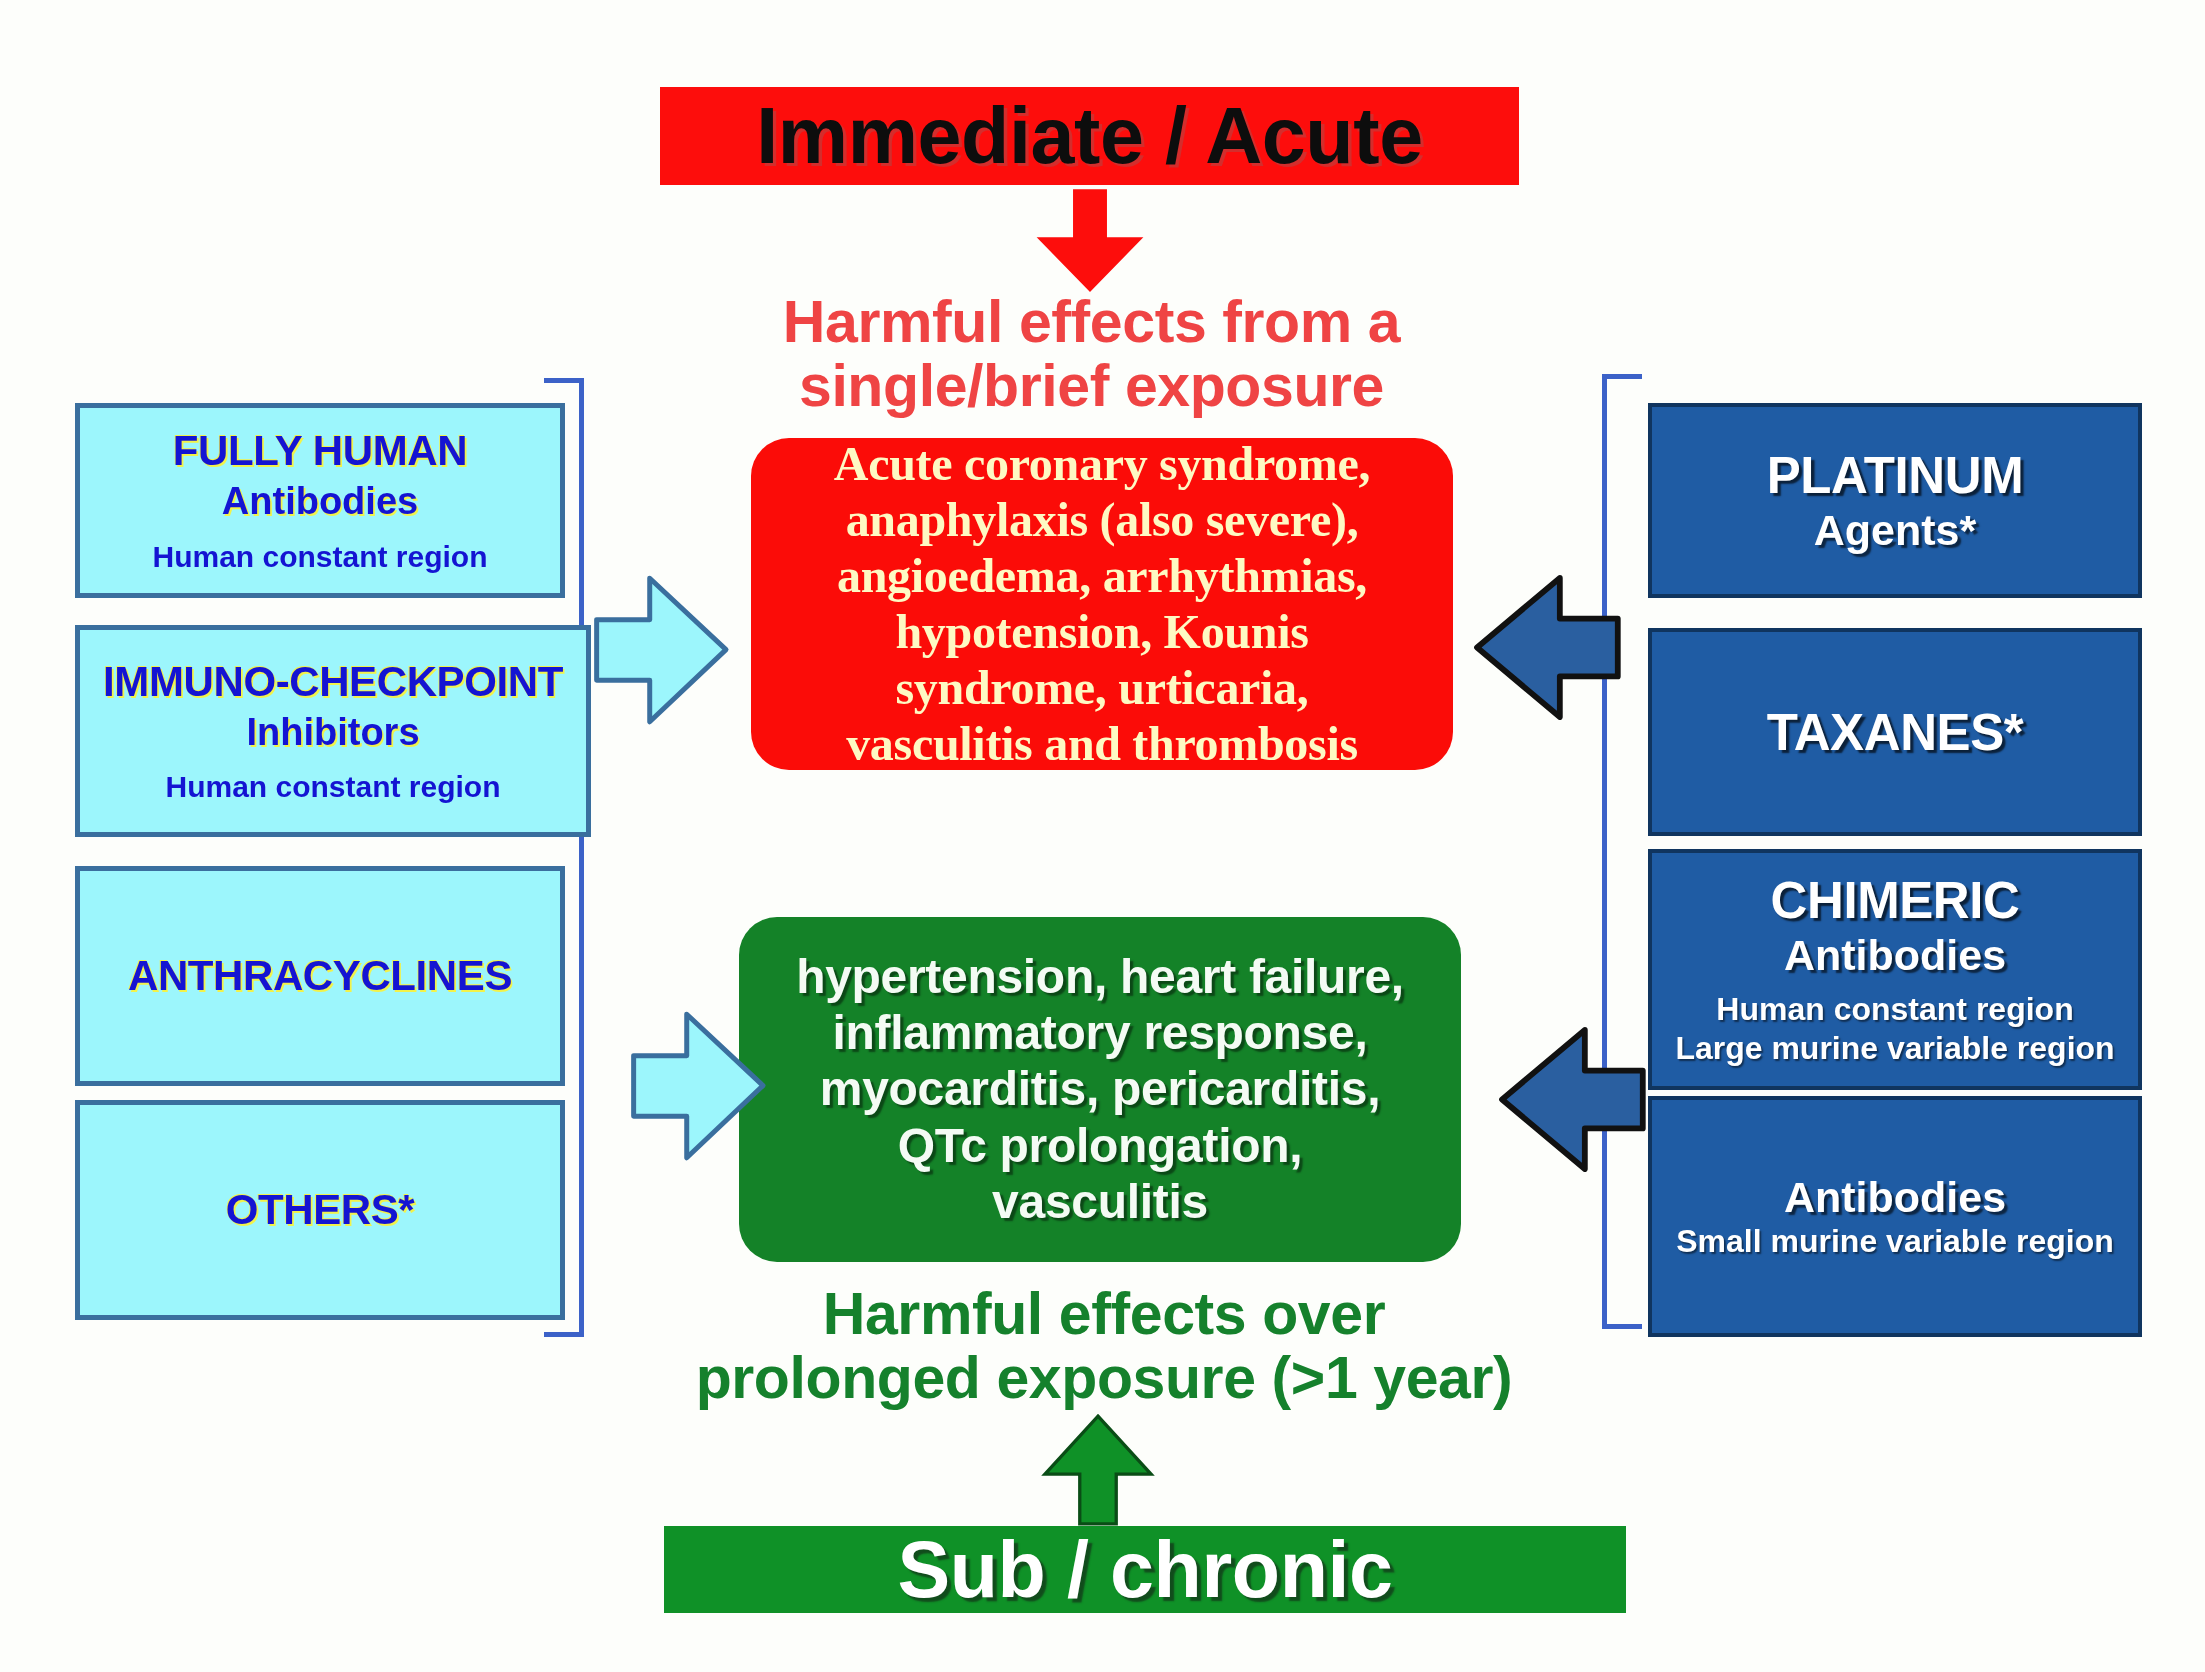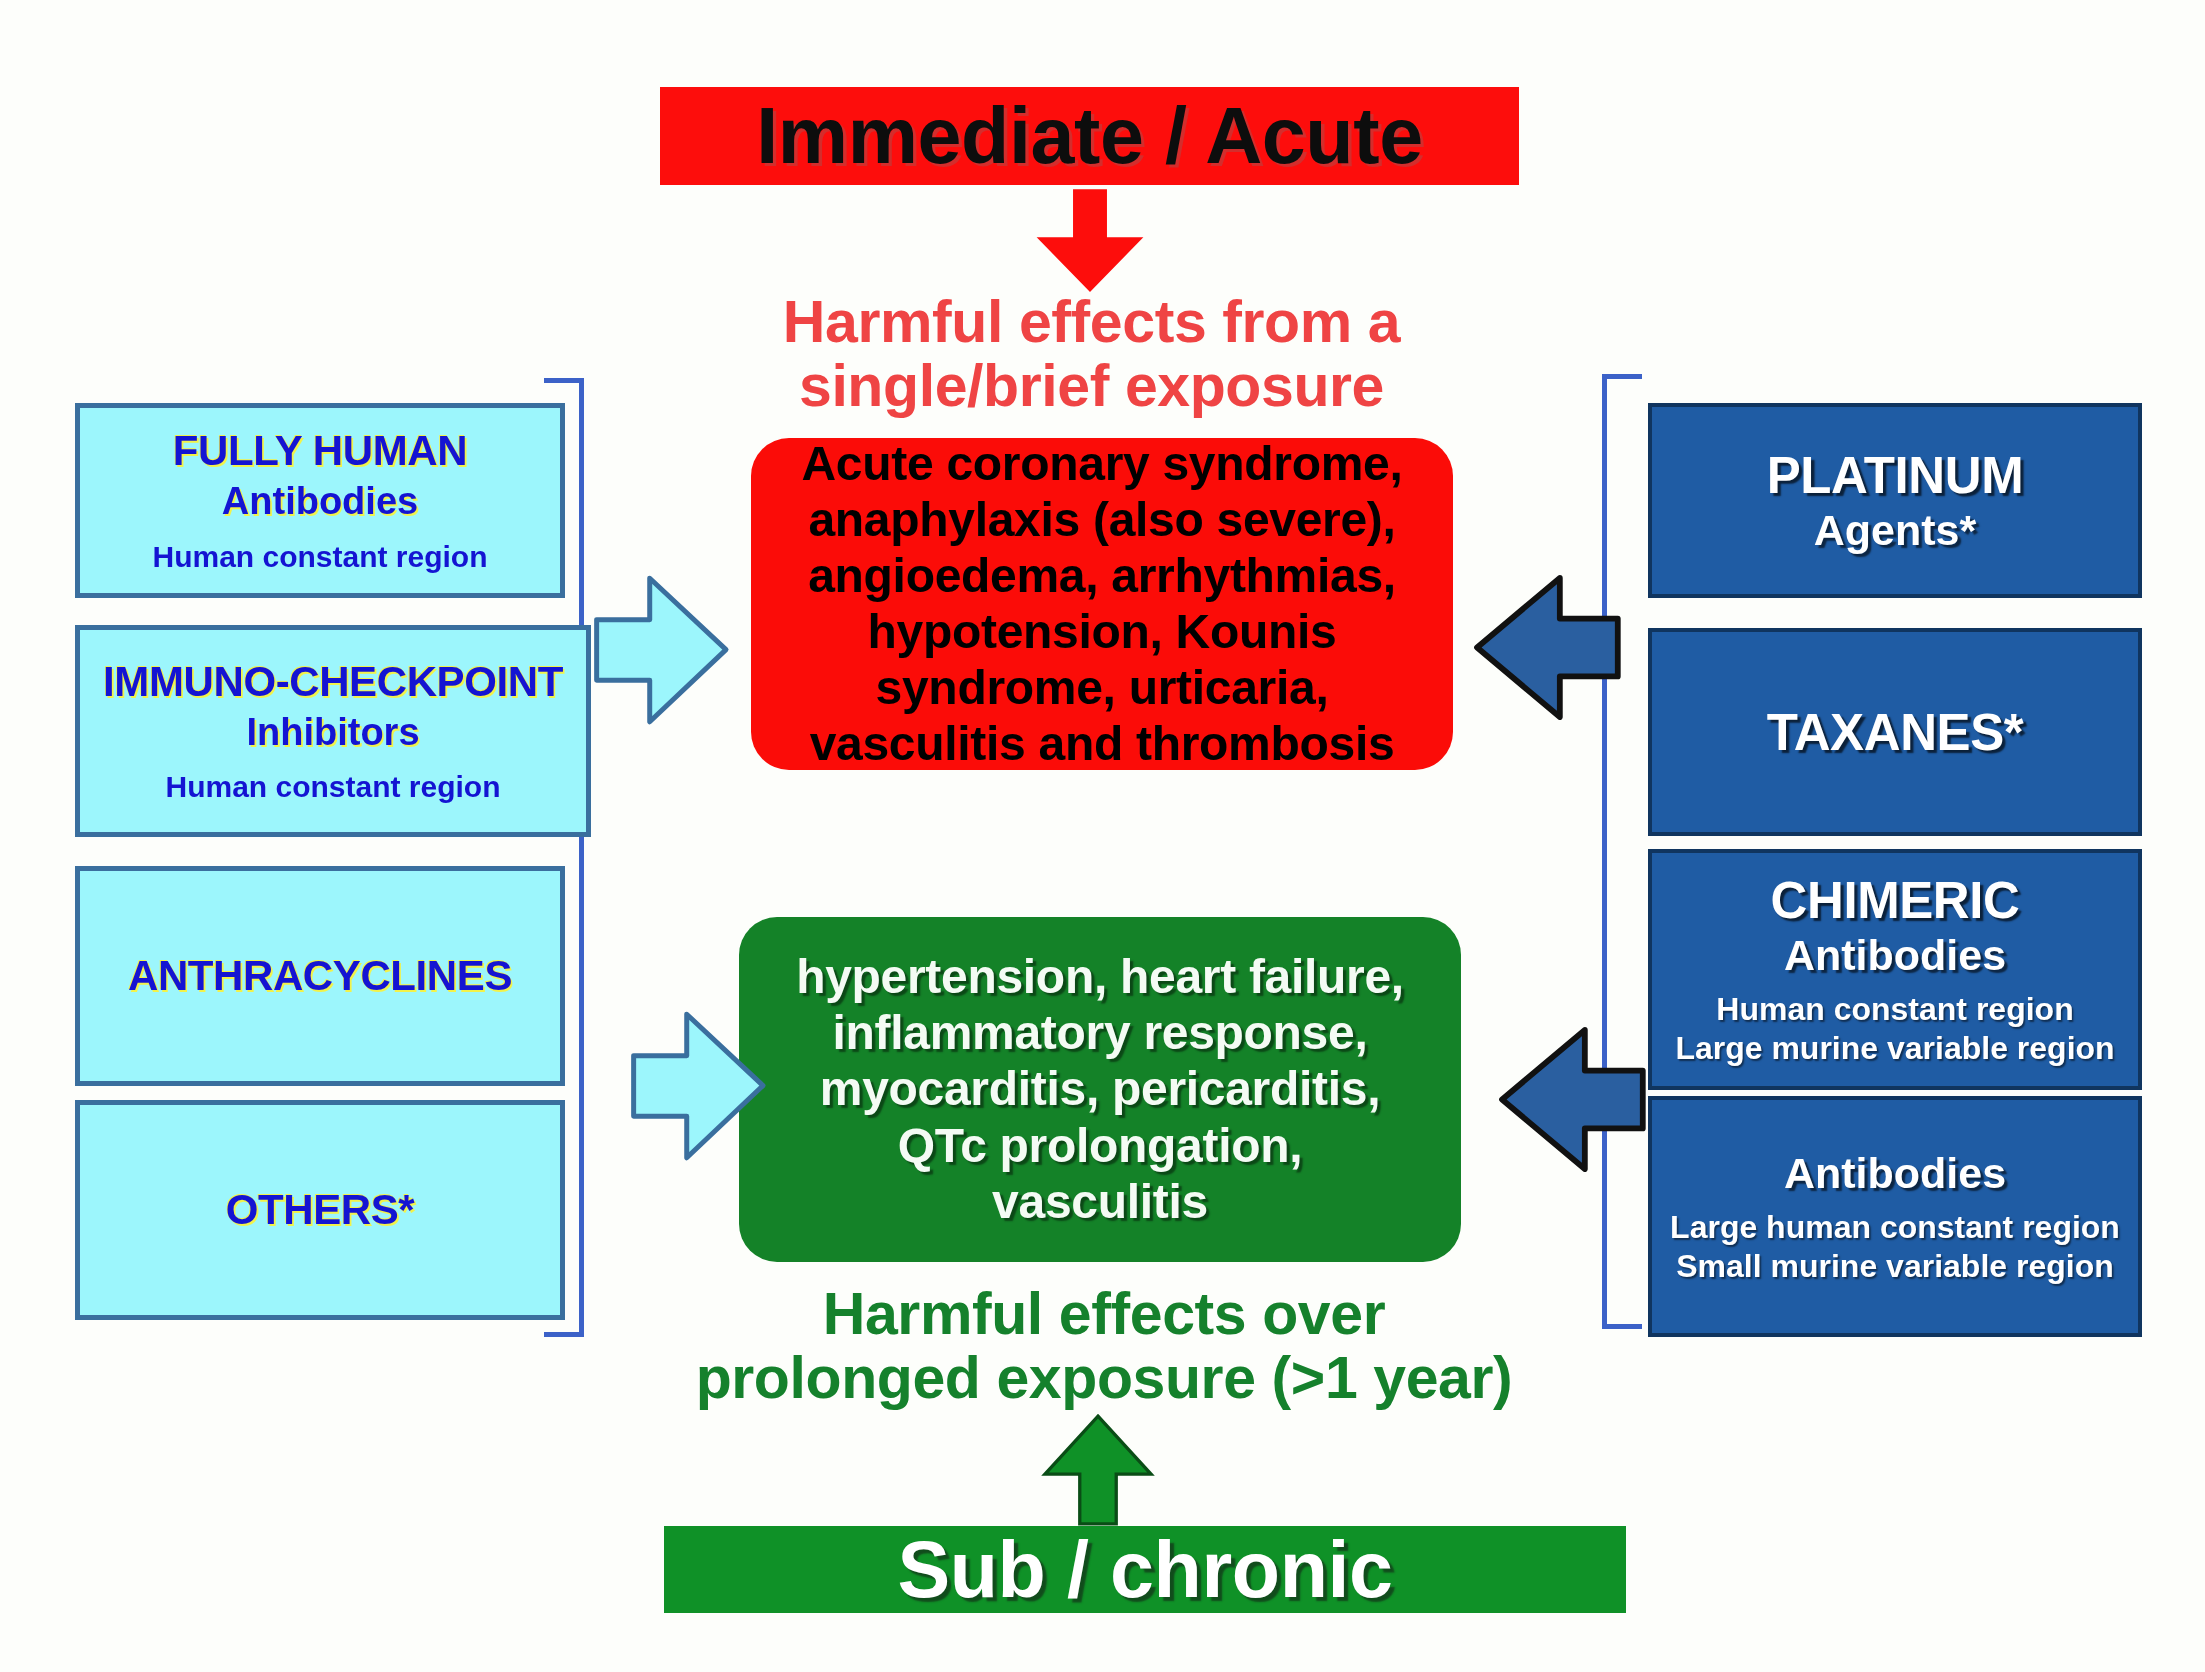--- a/index.html
+++ b/index.html
@@ -62,23 +62,24 @@
     display: flex;
     align-items: center;
     justify-content: center;
     text-align: center;
     font-weight: bold;
     line-height: 1.17;
     letter-spacing: -0.3px;
   }
   .effectbox-red {
     background: #fb0c08;
-    color: #000000;
+    color: #fef9c3;
     font-size: 48px;
     padding: 21.6px 33px;
+    font-family: Liberation Serif, serif;
   }
   .effectbox-green {
     background: #148228;
     color: #f4fbf4;
     font-size: 48px;
     padding: 21.6px 33px;
     text-shadow: 3.3px 3.3px 1.7px rgba(0,0,0,0.45);
   }
   .effectbox .lines { width: 100%; }
   .effectbox .lines div { white-space: nowrap; }
@@ -251,21 +252,20 @@
 
   <div class="abs bluebox" style="left:1648px; top:849px; width:494px; height:241px;">
     <div class="t1">CHIMERIC</div>
     <div class="t2">Antibodies</div>
     <div class="t3">Human constant region</div>
     <div class="t3" style="margin-top:0">Large murine variable region</div>
   </div>
 
   <div class="abs bluebox" style="left:1648px; top:1096px; width:494px; height:241px;">
     <div class="t2">Antibodies</div>
-    <div class="t3">Large human constant region</div>
     <div class="t3" style="margin-top:0">Small murine variable region</div>
   </div>
 
   <div class="abs" style="left:1470px; top:573px; width:154px; height:149px;">
     <svg width="154" height="149" viewBox="0 0 185 180">
       <polygon points="178,55 108,55 108,6 8,90 108,174 108,125 178,125" fill="#2a5fa0" stroke="#111111" stroke-width="7" stroke-linejoin="round"></polygon>
     </svg>
   </div>
 
   <div class="abs" style="left:1495px; top:1025px; width:154px; height:149px;">

